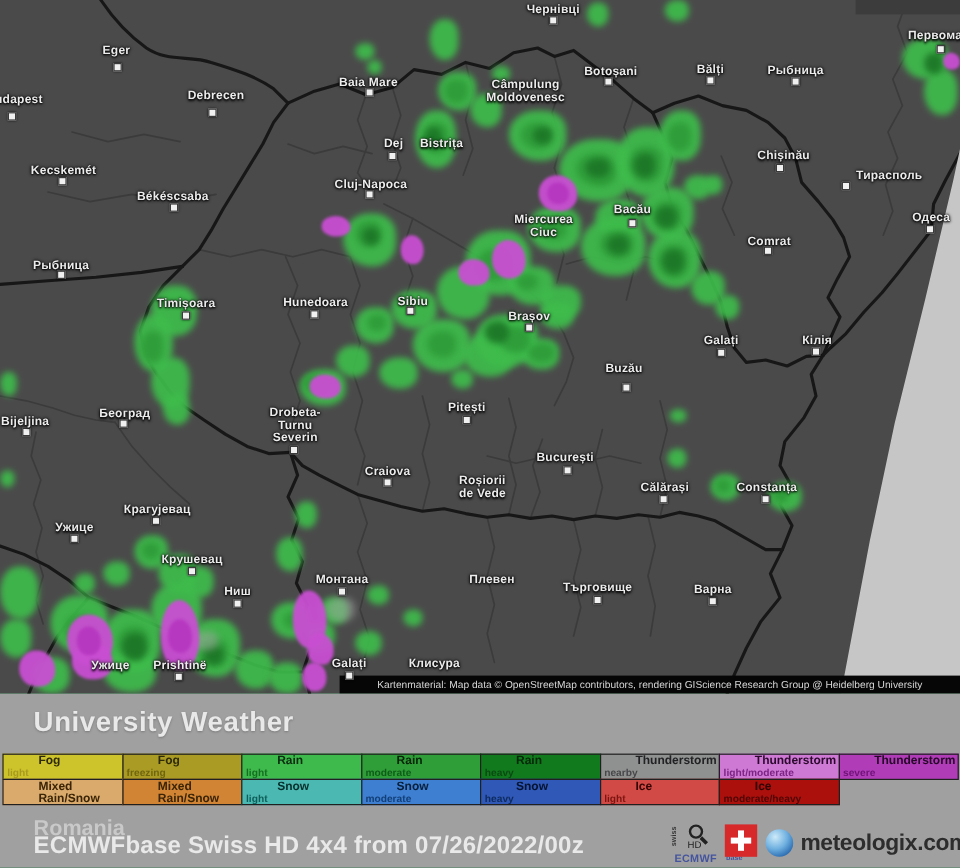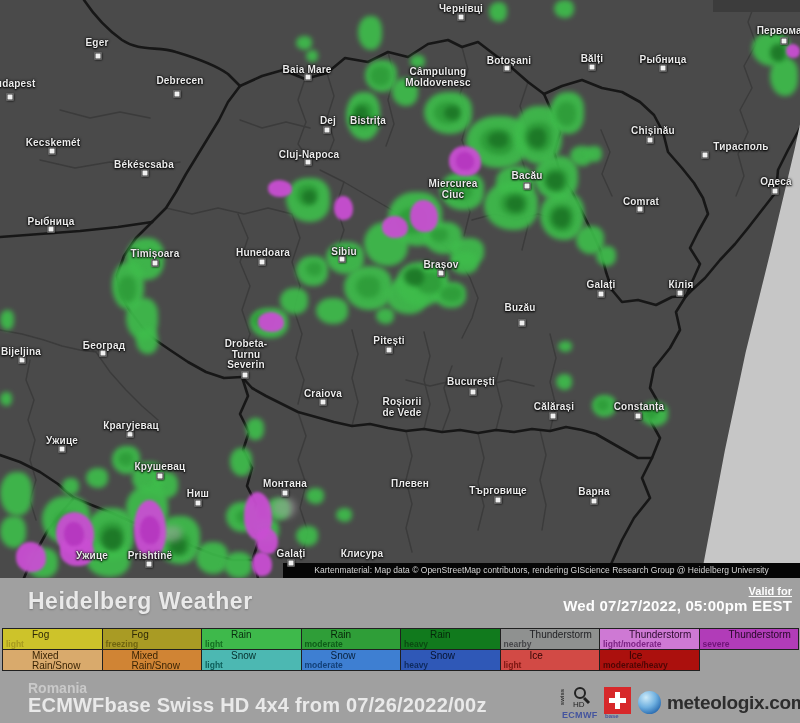--- a/index.html
+++ b/index.html
@@ -29,23 +29,23 @@
   .title{position:absolute;left:28px;top:10px;font-size:23px;font-weight:600;color:#e9e9e9;
          letter-spacing:.5px;text-shadow:0 1px 2px rgba(0,0,0,.25);}
   .valid{position:absolute;right:8px;top:7px;text-align:right;color:#fdfdfd;}
   .vlabel{font-size:11px;font-weight:700;text-decoration:underline;}
   .vvalue{font-size:15px;font-weight:700;letter-spacing:.2px;}
   .legend{position:absolute;left:2px;top:51px;width:796px;}
   .lrow{display:grid;grid-template-columns:repeat(8,1fr);}
   .lcell{box-sizing:border-box;height:22px;border:1px solid #202020;margin:-1px -1px 0 0;
          padding:1px 0 0 3px;overflow:hidden;}
   .lcell.empty{border-color:transparent;background:transparent!important;}
-  .l1{font-size:10px;line-height:10px;font-weight:400;padding-left:26px;}
+  .l1{font-size:10px;line-height:10px;font-weight:700;padding-left:26px;}
   .l2{font-size:8.5px;line-height:9px;font-weight:700;}
-  .region{position:absolute;left:28px;top:102px;font-size:14px;font-weight:600;color:#c9c9c9;}
+  .region{position:absolute;left:28px;top:102px;font-size:18px;font-weight:600;color:#c9c9c9;}
   .model{position:absolute;left:28px;top:116px;font-size:20px;font-weight:600;color:#e9e9e9;letter-spacing:.2px;}
   
   .ecmwf-logo{position:absolute;left:562px;top:108px;width:58px;height:34px;}
   .sw{position:absolute;left:-8px;top:8px;transform:rotate(-90deg);font-size:6px;font-weight:700;color:#333;}
   .mag{position:absolute;left:12px;top:1px;width:8px;height:8px;border:2.5px solid #222;border-radius:50%;}
   .mag::after{content:"";position:absolute;width:3px;height:7px;background:#222;left:9px;top:8px;transform:rotate(-45deg);}
   .hd{position:absolute;left:11px;top:14px;font-size:8px;font-weight:400;color:#222;}
   .ec{position:absolute;left:0px;top:24px;font-size:9px;font-weight:700;color:#44549e;letter-spacing:.3px;}
   .bs{position:absolute;left:43px;top:27px;font-size:6px;font-weight:700;color:#44549e;}
   .flag{position:absolute;left:604px;top:109px;width:27px;height:27px;background:#d7282a;}
@@ -338,25 +338,21 @@
         <div class="city" style="left: 362px; top: 554px;">Клисура</div>
         <div class="marker" style="left: 498px; top: 500px;"></div>
         <div class="city" style="left: 498px; top: 491px;">Търговище</div>
         <div class="marker" style="left: 594px; top: 501px;"></div>
         <div class="city" style="left: 594px; top: 492px;">Варна</div>
       </div>
     <div class="attribution">Kartenmaterial: Map data © OpenStreetMap contributors, rendering GIScience Research Group @ Heidelberg University</div>
   </div>
 
   <div class="panel">
-    <div class="title">Heidelberg Weather</div>
-    <div class="valid">
-      <div class="vlabel">Valid for</div>
-      <div class="vvalue">Wed 07/27/2022, 05:00pm EEST</div>
-    </div>
+    <div class="title">University Weather</div>
     <div class="legend">
         <div class="lrow">
           <div class="lcell" style="background: rgb(205, 195, 42);">
             <div class="l1" style="color: rgb(46, 42, 8);">Fog</div>
             <div class="l2" style="color: rgb(167, 154, 31);">light</div>
           </div>
           <div class="lcell" style="background: rgb(169, 155, 36);">
             <div class="l1" style="color: rgb(46, 42, 8);">Fog</div>
             <div class="l2" style="color: rgb(111, 101, 15);">freezing</div>
           </div>

